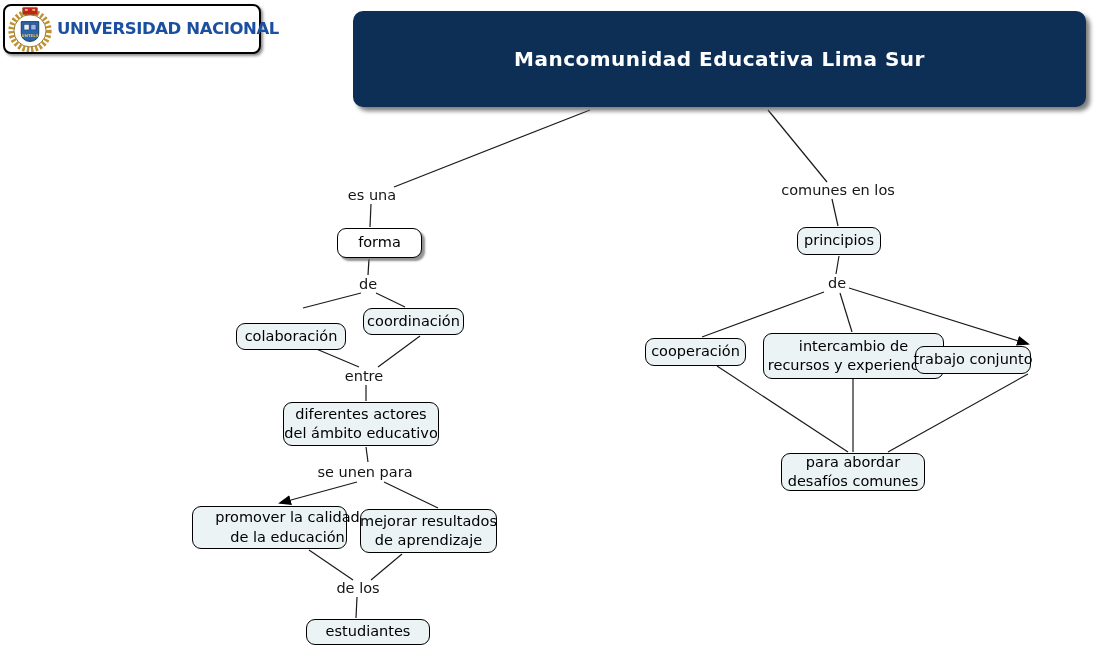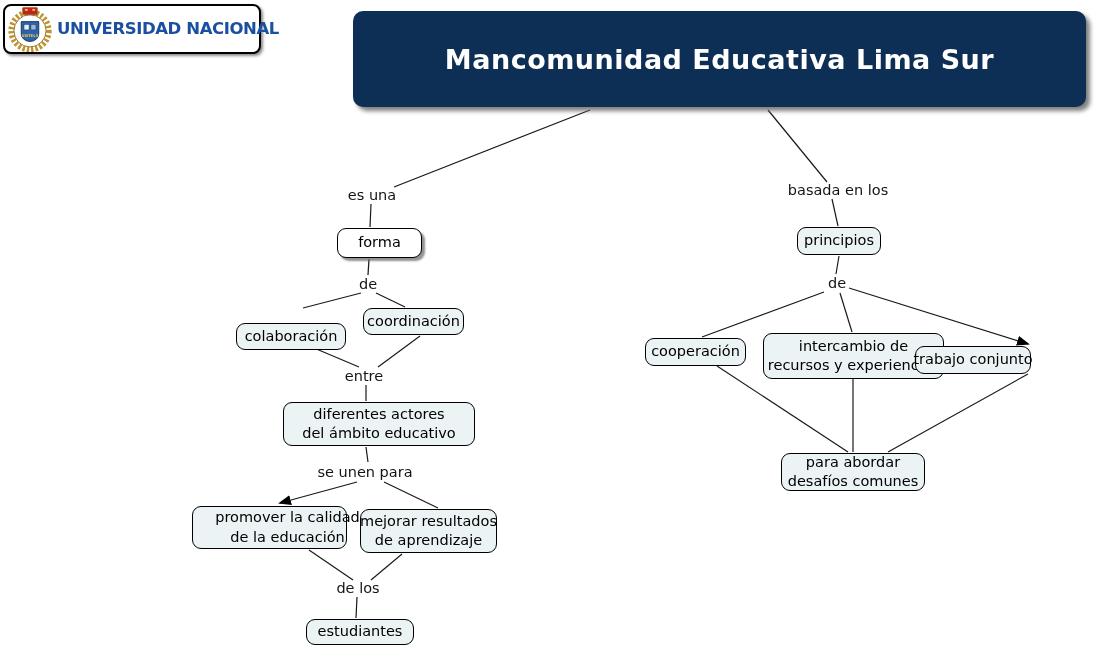--- a/index.html
+++ b/index.html
@@ -20,21 +20,21 @@
   }
   .linker{
     position:absolute;transform:translate(-50%,-50%);
     font-size:14.5px;color:#141414;white-space:nowrap;
   }
   .title-box{
     position:absolute;left:353px;top:11px;width:733px;height:96px;
     border-radius:10px;display:flex;align-items:center;justify-content:center;
     box-shadow:4px 4px 4px rgba(105,105,105,.85);
   }
-  .title-box span{font-size:27px;font-weight:bold;letter-spacing:.5px;}
+  .title-box span{font-size:20px;font-weight:bold;letter-spacing:.5px;}
   .logo{
     position:absolute;left:3px;top:4px;width:258px;height:50px;
     background:#fff;border:2px solid #000;border-radius:8px;
     box-shadow:2px 2px 3px rgba(0,0,0,.45);
     display:flex;align-items:center;gap:4px;box-sizing:border-box;
     padding:1px 6px 1px 2px;
   }
   .logo-text{font-weight:bold;font-size:16.5px;line-height:1.22;letter-spacing:-0.4px;white-space:nowrap;}
 </style>
 </head>
@@ -101,30 +101,30 @@
   <div id="nodes">
       <div class="concept white-shadow" style="left: 337px; top: 228px; width: 85px; height: 30px;">
         <span>forma</span>
       </div>
       <div class="concept" style="left: 236px; top: 323px; width: 110px; height: 27px;">
         <span>colaboración</span>
       </div>
       <div class="concept" style="left: 363px; top: 308px; width: 101px; height: 27px;">
         <span>coordinación</span>
       </div>
-      <div class="concept" style="left: 283px; top: 402px; width: 192px; height: 44px;">
+      <div class="concept" style="left: 283px; top: 402px; width: 156px; height: 44px;">
         <span>diferentes actores<br>del ámbito educativo</span>
       </div>
       <div class="concept" style="left: 192px; top: 506px; width: 155px; height: 43px; padding-left: 40px;">
         <span>promover la calidad<br>de la educación</span>
       </div>
       <div class="concept" style="left: 360px; top: 509px; width: 137px; height: 44px;">
         <span>mejorar resultados<br>de aprendizaje</span>
       </div>
-      <div class="concept" style="left: 306px; top: 619px; width: 108px; height: 26px;">
+      <div class="concept" style="left: 306px; top: 619px; width: 124px; height: 26px;">
         <span>estudiantes</span>
       </div>
       <div class="concept" style="left: 797px; top: 227px; width: 84px; height: 28px;">
         <span>principios</span>
       </div>
       <div class="concept" style="left: 645px; top: 338px; width: 101px; height: 28px;">
         <span>cooperación</span>
       </div>
       <div class="concept" style="left: 763px; top: 333px; width: 181px; height: 46px;">
         <span>intercambio de<br>recursos y experiencias</span>
@@ -133,16 +133,16 @@
         <span>trabajo conjunto</span>
       </div>
       <div class="concept" style="left: 781px; top: 453px; width: 144px; height: 38px;">
         <span>para abordar<br>desafíos comunes</span>
       </div>
       <div class="linker" style="left: 372px; top: 195px;">es una</div>
       <div class="linker" style="left: 368px; top: 284px;">de</div>
       <div class="linker" style="left: 364px; top: 376px;">entre</div>
       <div class="linker" style="left: 365px; top: 472px;">se unen para</div>
       <div class="linker" style="left: 358px; top: 588px;">de los</div>
-      <div class="linker" style="left: 838px; top: 190px;">basada en los</div>
+      <div class="linker" style="left: 838px; top: 190px;">comunes en los</div>
       <div class="linker" style="left: 837px; top: 283px;">de</div>
     </div>
 </div>
 
 </body></html>

